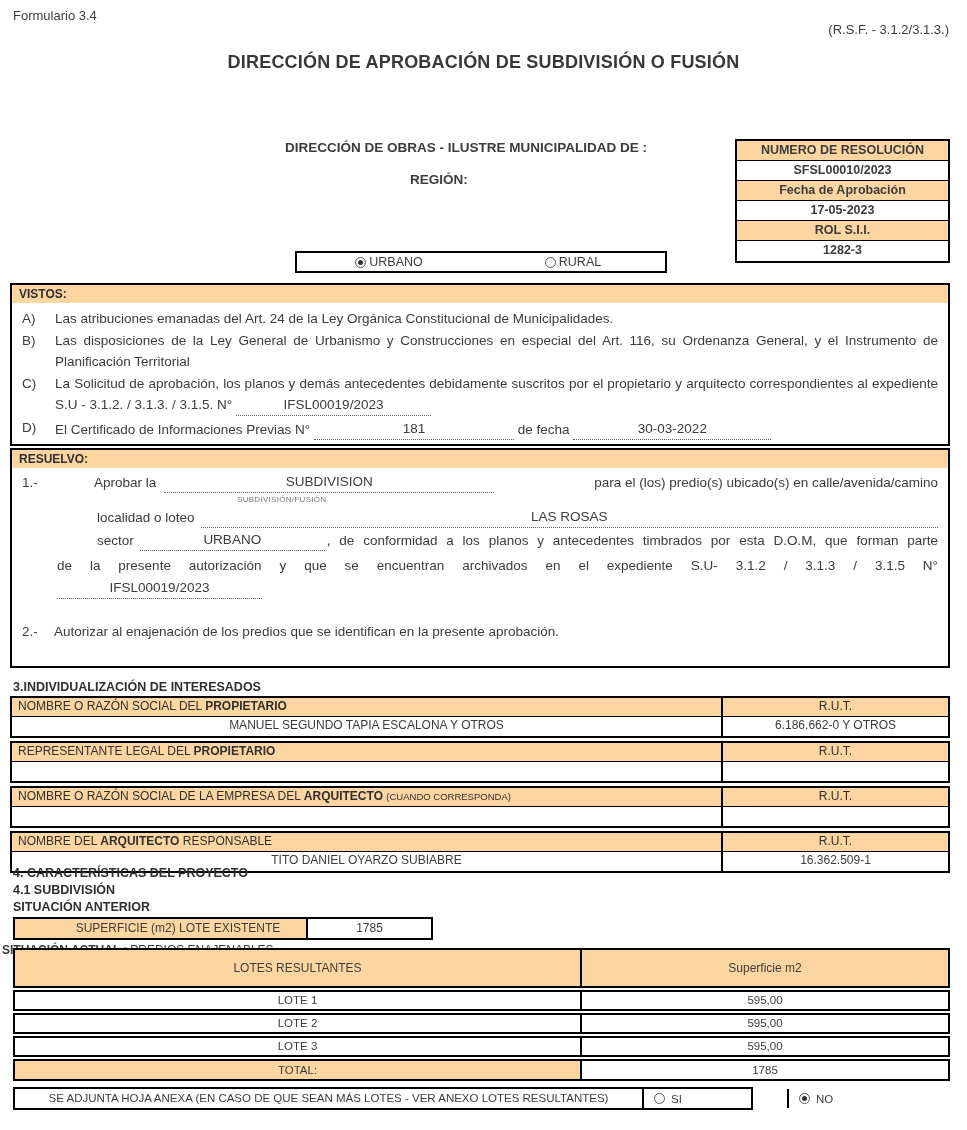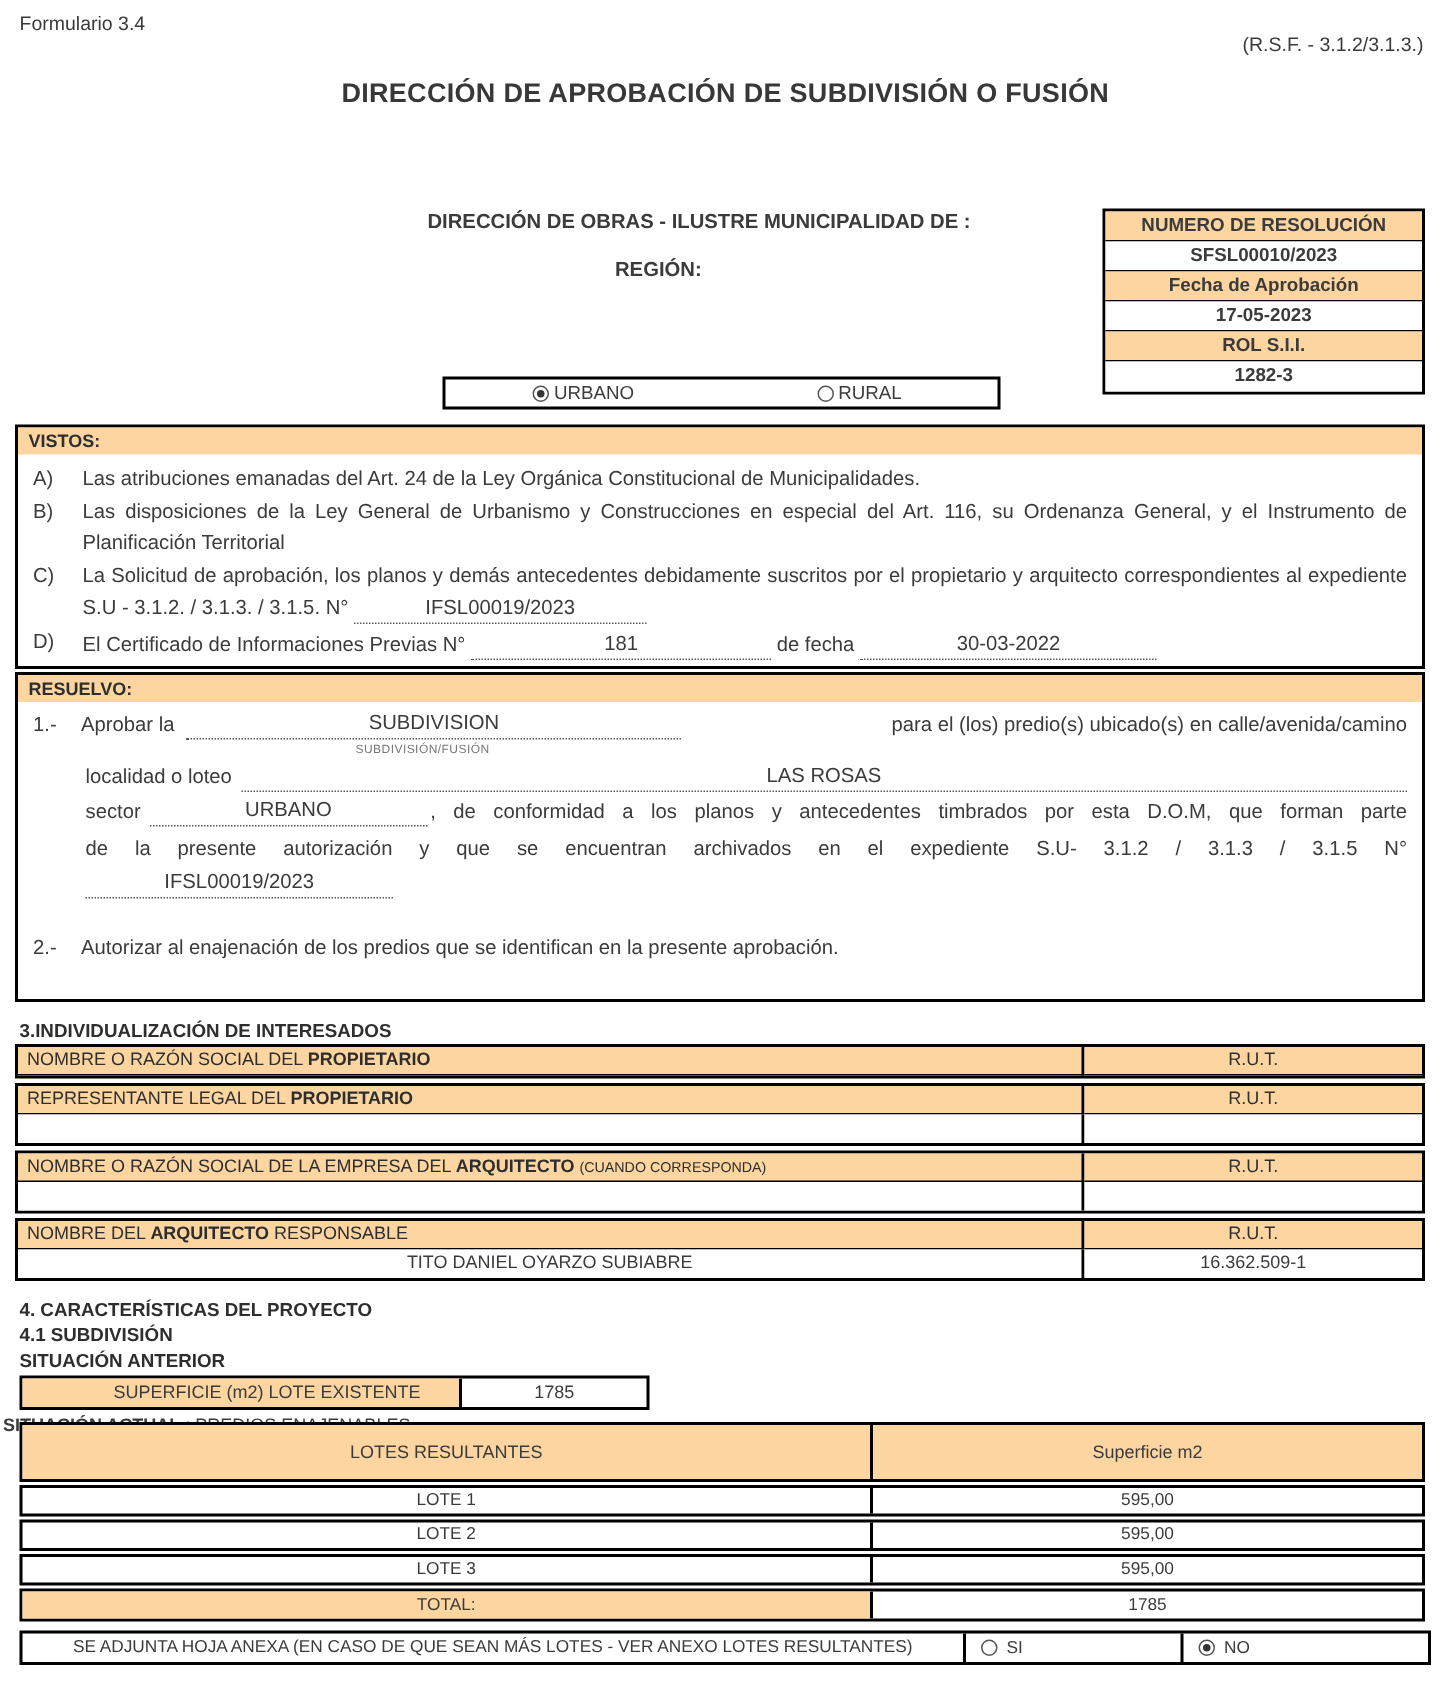--- a/index.html
+++ b/index.html
@@ -42,21 +42,21 @@
   #vistos-content { padding:5px 10px 0 10px; font-size:13.5px; line-height:21.5px; }
   .vitem { position:relative; padding-left:33px; text-align:justify; }
   .vletter { position:absolute; left:0; top:0; }
 
   .blank { display:inline-block; border-bottom:1.5px dotted #5a5a5a; text-align:center; vertical-align:bottom; line-height:20px; }
 
   #resuelvo-box { top:448px; height:220px; }
   #resuelvo-content { padding:4px 10px 0 10px; font-size:13.5px; line-height:21px; }
   .rline { display:flex; align-items:flex-end; }
   .num { flex:none; width:32px; }
-  .nowrap { white-space:nowrap; }
+  .nowrap { white-space:nowrap;margin-left:40px; }
   .jline { text-align:justify; text-align-last:justify; }
   #sub-label { margin-left:215px; font-size:8px; color:#777; letter-spacing:.3px; line-height:11px; margin-top:1px; }
 
   
   #s3-title { left:13px; top:680px; font-size:12.5px; font-weight:700; color:#2e2e2e; }
   #s3-tables { left:10px; top:696px; width:940px; }
   .s3table { border:2px solid #000; margin-bottom:3px; }
   .s3row { display:flex; }
   .s3row > div { height:19px; line-height:17px; font-size:12px; padding:0 6px; overflow:hidden; white-space:nowrap; }
   .s3left { flex:1; border-right:2px solid #000; }
@@ -76,21 +76,21 @@
   .lrow { display:flex; border:2px solid #000; margin-bottom:2px; background:#fff; }
   .lrow > div { line-height:17px; font-size:11.5px; text-align:center; }
   .lcol1 { width:567px; flex:none; border-right:2px solid #000; }
   .lcol2 { flex:1; }
   .lhead > div { background:var(--accent); height:36px; line-height:36px; font-size:12px; }
   .ldata > div { height:17px; }
   .ltotal .lcol1 { background:var(--accent); }
   .ltotal > div { height:18px; line-height:18px; }
 
   
-  #annex-row { left:13px; top:1087px; width:941px; height:23px; border:2px solid #000; display:flex; font-size:11.5px; }
+  #annex-row { left:13px; top:1087px; width:740px; height:23px; border:2px solid #000; display:flex; font-size:11.5px; }
   #annex-text { width:629px; flex:none; border-right:2px solid #000; text-align:center; line-height:19px; }
   #annex-si { width:145px; flex:none; border-right:2px solid #000; display:flex; align-items:center; gap:6px; padding-left:10px; }
   #annex-no { flex:1; display:flex; align-items:center; gap:6px; padding-left:10px; }
 </style>
 </head>
 <body>
 
 <div class="abs" id="form-code">Formulario 3.4</div>
 <div class="abs" id="rsf-ref">(R.S.F. - 3.1.2/3.1.3.)</div>
 <div class="abs" id="page-title">DIRECCIÓN DE APROBACIÓN DE SUBDIVISIÓN O FUSIÓN</div>
@@ -174,20 +174,24 @@
 </div>
 
 <div class="abs" id="s3-title">3.INDIVIDUALIZACIÓN DE INTERESADOS</div>
 
 <div class="abs" id="s3-tables">
   <div class="s3table">
     <div class="s3row s3head">
       <div class="s3left"><span>NOMBRE O RAZÓN SOCIAL DEL </span><span class="bold">PROPIETARIO</span></div>
       <div class="s3right">R.U.T.</div>
     </div>
+    <div class="s3row s3val">
+      <div class="s3left">MANUEL SEGUNDO TAPIA ESCALONA Y OTROS</div>
+      <div class="s3right">6.186.662-0 Y OTROS</div>
+    </div>
   </div>
   <div class="s3table">
     <div class="s3row s3head">
       <div class="s3left"><span>REPRESENTANTE LEGAL DEL </span><span class="bold">PROPIETARIO</span></div>
       <div class="s3right">R.U.T.</div>
     </div>
     <div class="s3row s3val">
       <div class="s3left"></div>
       <div class="s3right"></div>
     </div>

